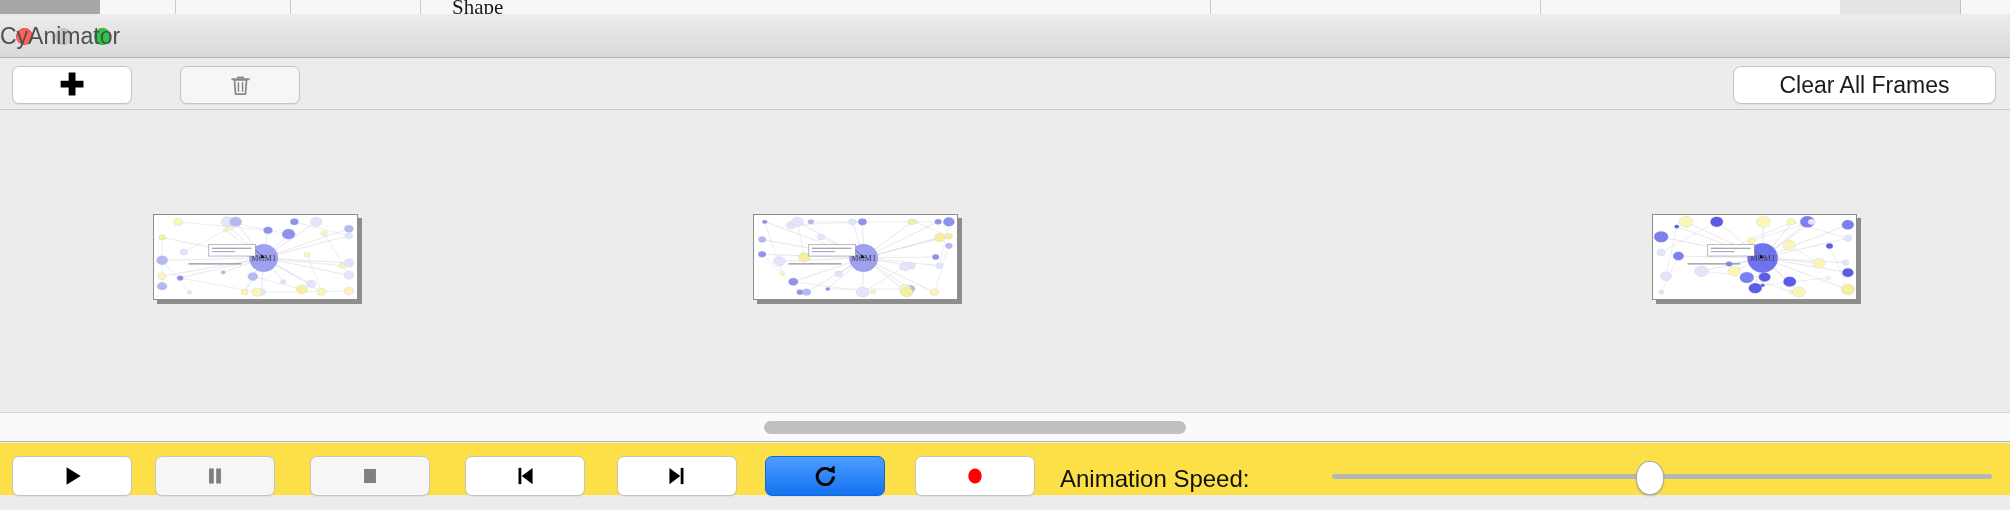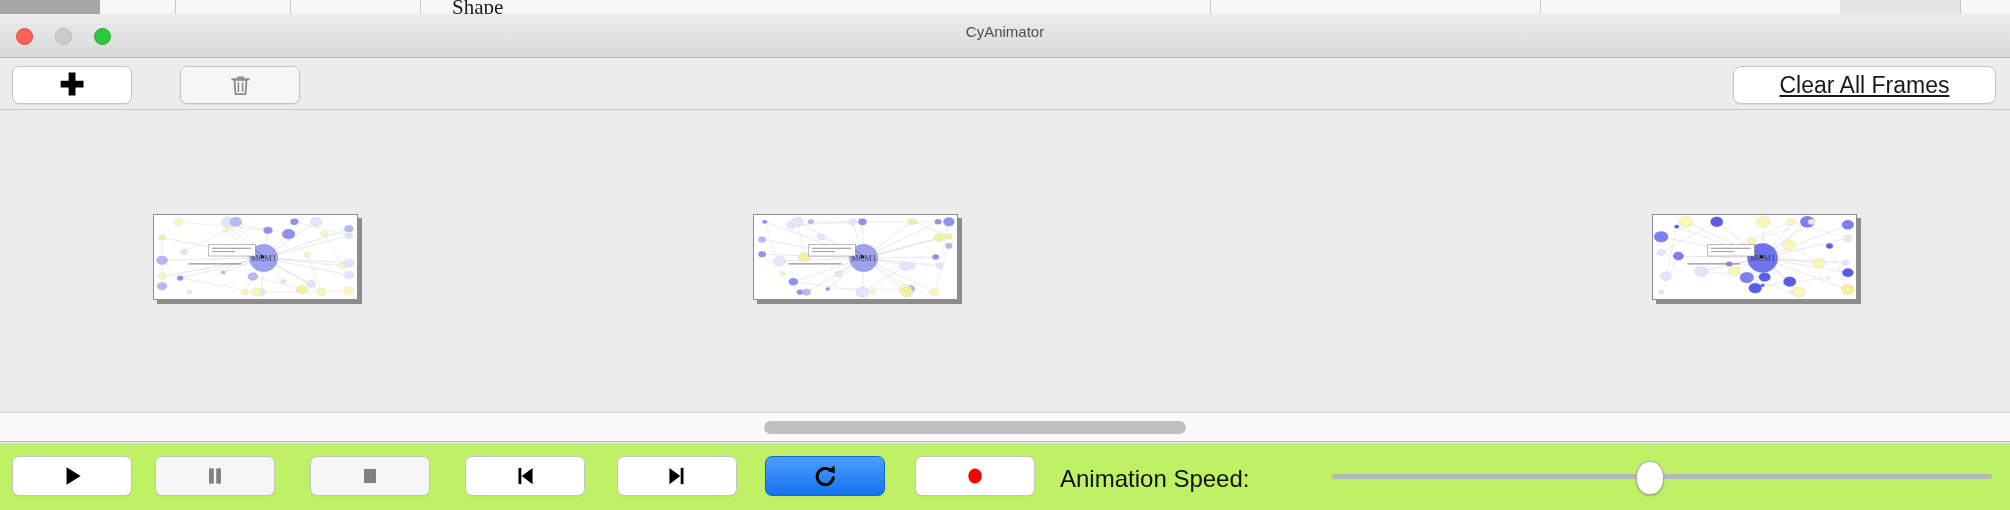--- a/index.html
+++ b/index.html
@@ -69,22 +69,21 @@
     border-radius: 50%;
     box-sizing: border-box;
   }
   .tl-close  { left: 16px;  background: #ff6258; border: 1px solid #e1483f; }
   .tl-min    { left: 55px;  background: #cccccc; border: 1px solid #b8b8b8; }
   .tl-max    { left: 94px;  background: #2bc940; border: 1px solid #23ab35; }
 
   .title-text {
     position: absolute;
     left: 0; right: 0; top: 9px;
-    text-align: center;
-    font-size: 15px;
+    font-size: 23px;
     color: #4e4e56;
     font-family: "Liberation Sans", sans-serif;
   }
 
   
   .toolbar {
     position: absolute;
     left: 0; top: 58px;
     width: 2010px; height: 52px;
     background: #ececec;
@@ -105,21 +104,20 @@
   }
   .tbtn.disabled { background: #f6f6f6; }
 
   .btn-add   { left: 12px;  top: 8px; width: 120px; height: 38px; }
   .btn-trash { left: 180px; top: 8px; width: 120px; height: 38px; }
   .btn-clear {
     left: 1733px; top: 8px; width: 263px; height: 38px;
     border-radius: 8px;
     font-size: 23px;
     color: #1a1a1a;
-    text-decoration: underline;
   }
 
   .plus-icon { font-size: 30px; font-weight: bold; color: #000; line-height: 1; }
 
   
   .timeline {
     position: absolute;
     left: 0; top: 110px;
     width: 2010px; height: 300px;
     background: #ececec;
@@ -164,22 +162,22 @@
     width: 415px; height: 13px;
     background: #c0c0c0;
     border-radius: 7px;
     cursor: pointer;
   }
 
   
   .controls {
     position: absolute;
     left: 0; top: 443px;
-    width: 2010px; height: 67px;
-    background: #bef264;
+    width: 2010px; height: 52px;
+    background: #fde047;
   }
   .cbtn {
     position: absolute;
     top: 13px;
     height: 40px;
     box-sizing: border-box;
     border: 1px solid #c4c4c4;
     border-radius: 7px;
     background: #ffffff;
     display: flex;

